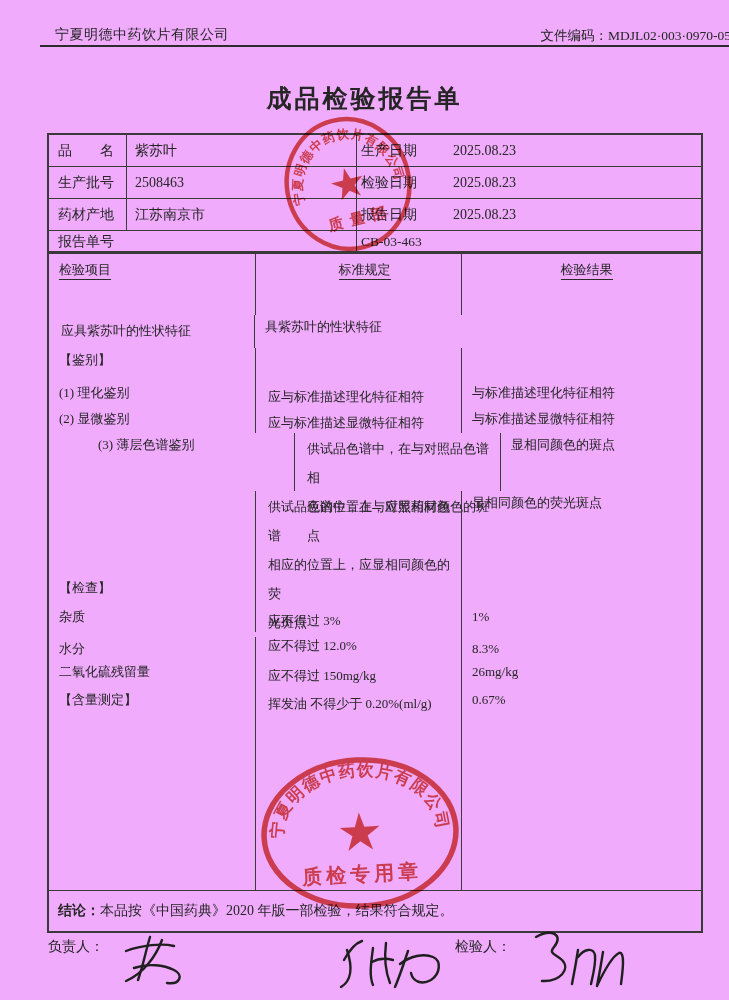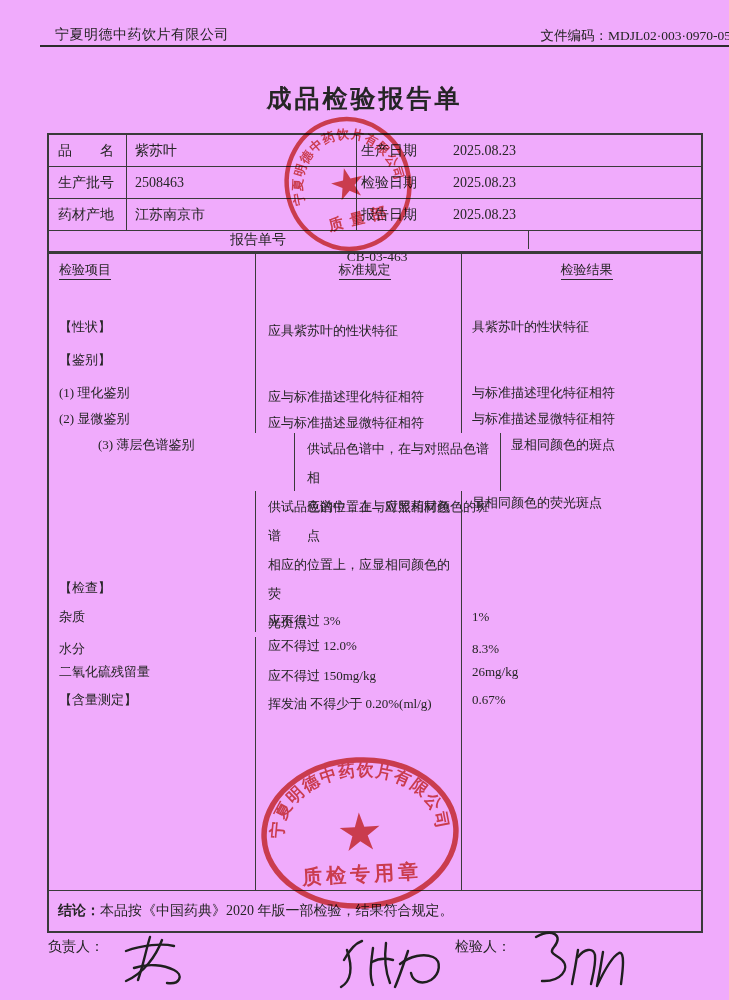--- a/index.html
+++ b/index.html
@@ -12,21 +12,21 @@
   .hdr-code    { position: absolute; right: -2px; top: 27px; font-size: 13.5px; white-space: nowrap; }
   .hdr-rule    { position: absolute; left: 40px; right: 0; top: 45px; height: 2px; background: #2c2c2c; }
 
   .doc-title { position: absolute; top: 82px; left: 0; width: 100%; text-align: center;
                font-size: 25px; font-weight: bold; letter-spacing: 3px; }
 
   
   .info { position: absolute; left: 47px; top: 133px; width: 656px;
           border: 2px solid #3a3a3a; border-bottom: none; font-size: 14px; }
   .info .irow { display: flex; align-items: center; height: 32px; border-bottom: 1px solid #3a3a3a; }
-  .info .irow:last-child { height: 23px; flex-direction: column; }
+  .info .irow:last-child { height: 23px; }
   .i-label  { width: 78px;  height: 100%; display: flex; align-items: center;
               padding-left: 9px; border-right: 1px solid #3a3a3a; }
   .i-value  { width: 230px; height: 100%; display: flex; align-items: center;
               padding-left: 8px; border-right: 1px solid #3a3a3a; }
   .i-rest   { flex: 1; display: flex; align-items: center; height: 100%; padding-left: 4px; }
   .i-label2 { width: 92px; }
   .i-rlabel { width: 308px; height: 100%; display: flex; align-items: center;
               padding-left: 9px; border-right: 1px solid #3a3a3a; }
   .i-rvalue { flex: 1; padding-left: 4px; font-size: 13.5px; }
 
@@ -104,23 +104,20 @@
 
   <div class="main">
     <div class="trow thead">
       <div class="cell c1"><span class="th-u">检验项目</span></div>
       <div class="cell c2"><span class="th-u">标准规定</span></div>
       <div class="cell c3"><span class="th-u">检验结果</span></div>
     </div>
 
     <div style="display:flex;flex-direction:column;">
         <div class="trow" style="height: 33px;">
-          <div class="cell c1">
-            <div class="line">【性状】</div>
-          </div>
           <div class="cell c2">
             <div class="line">应具紫苏叶的性状特征</div>
           </div>
           <div class="cell c3">
             <div class="line">具紫苏叶的性状特征</div>
           </div>
         </div>
         <div class="trow" style="height: 33px;">
           <div class="cell c1">
             <div class="line">【鉴别】</div>

